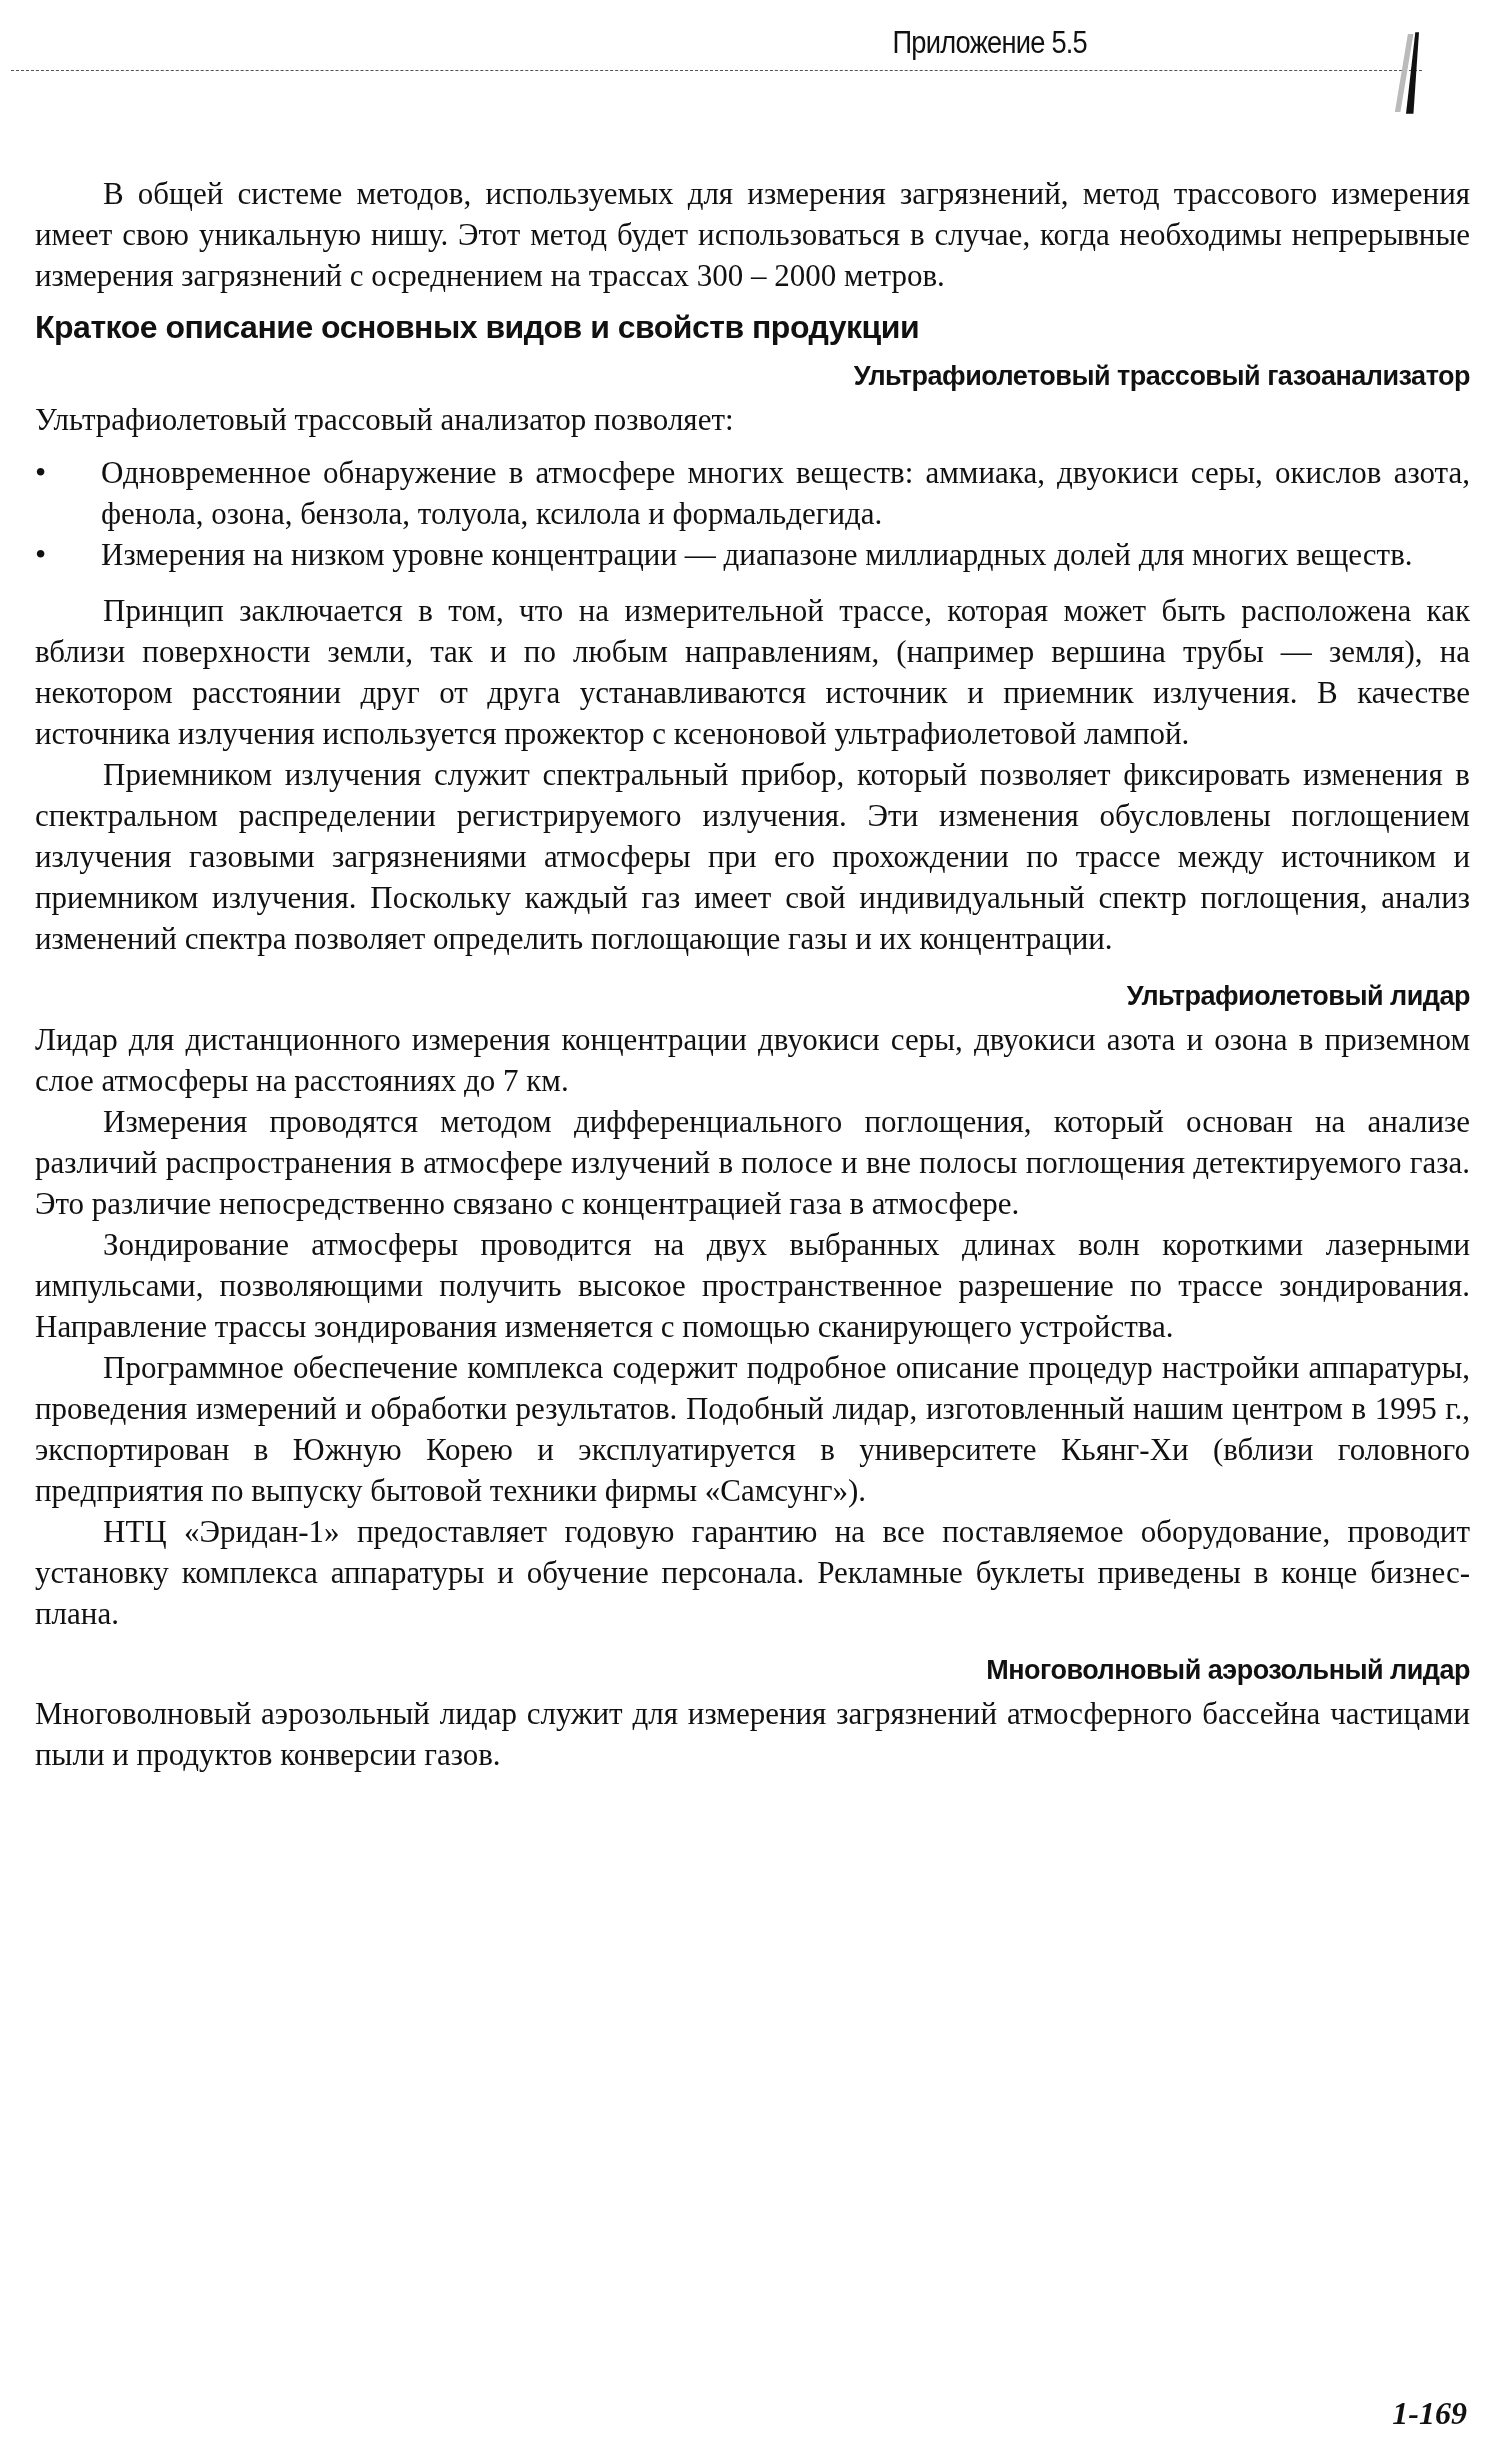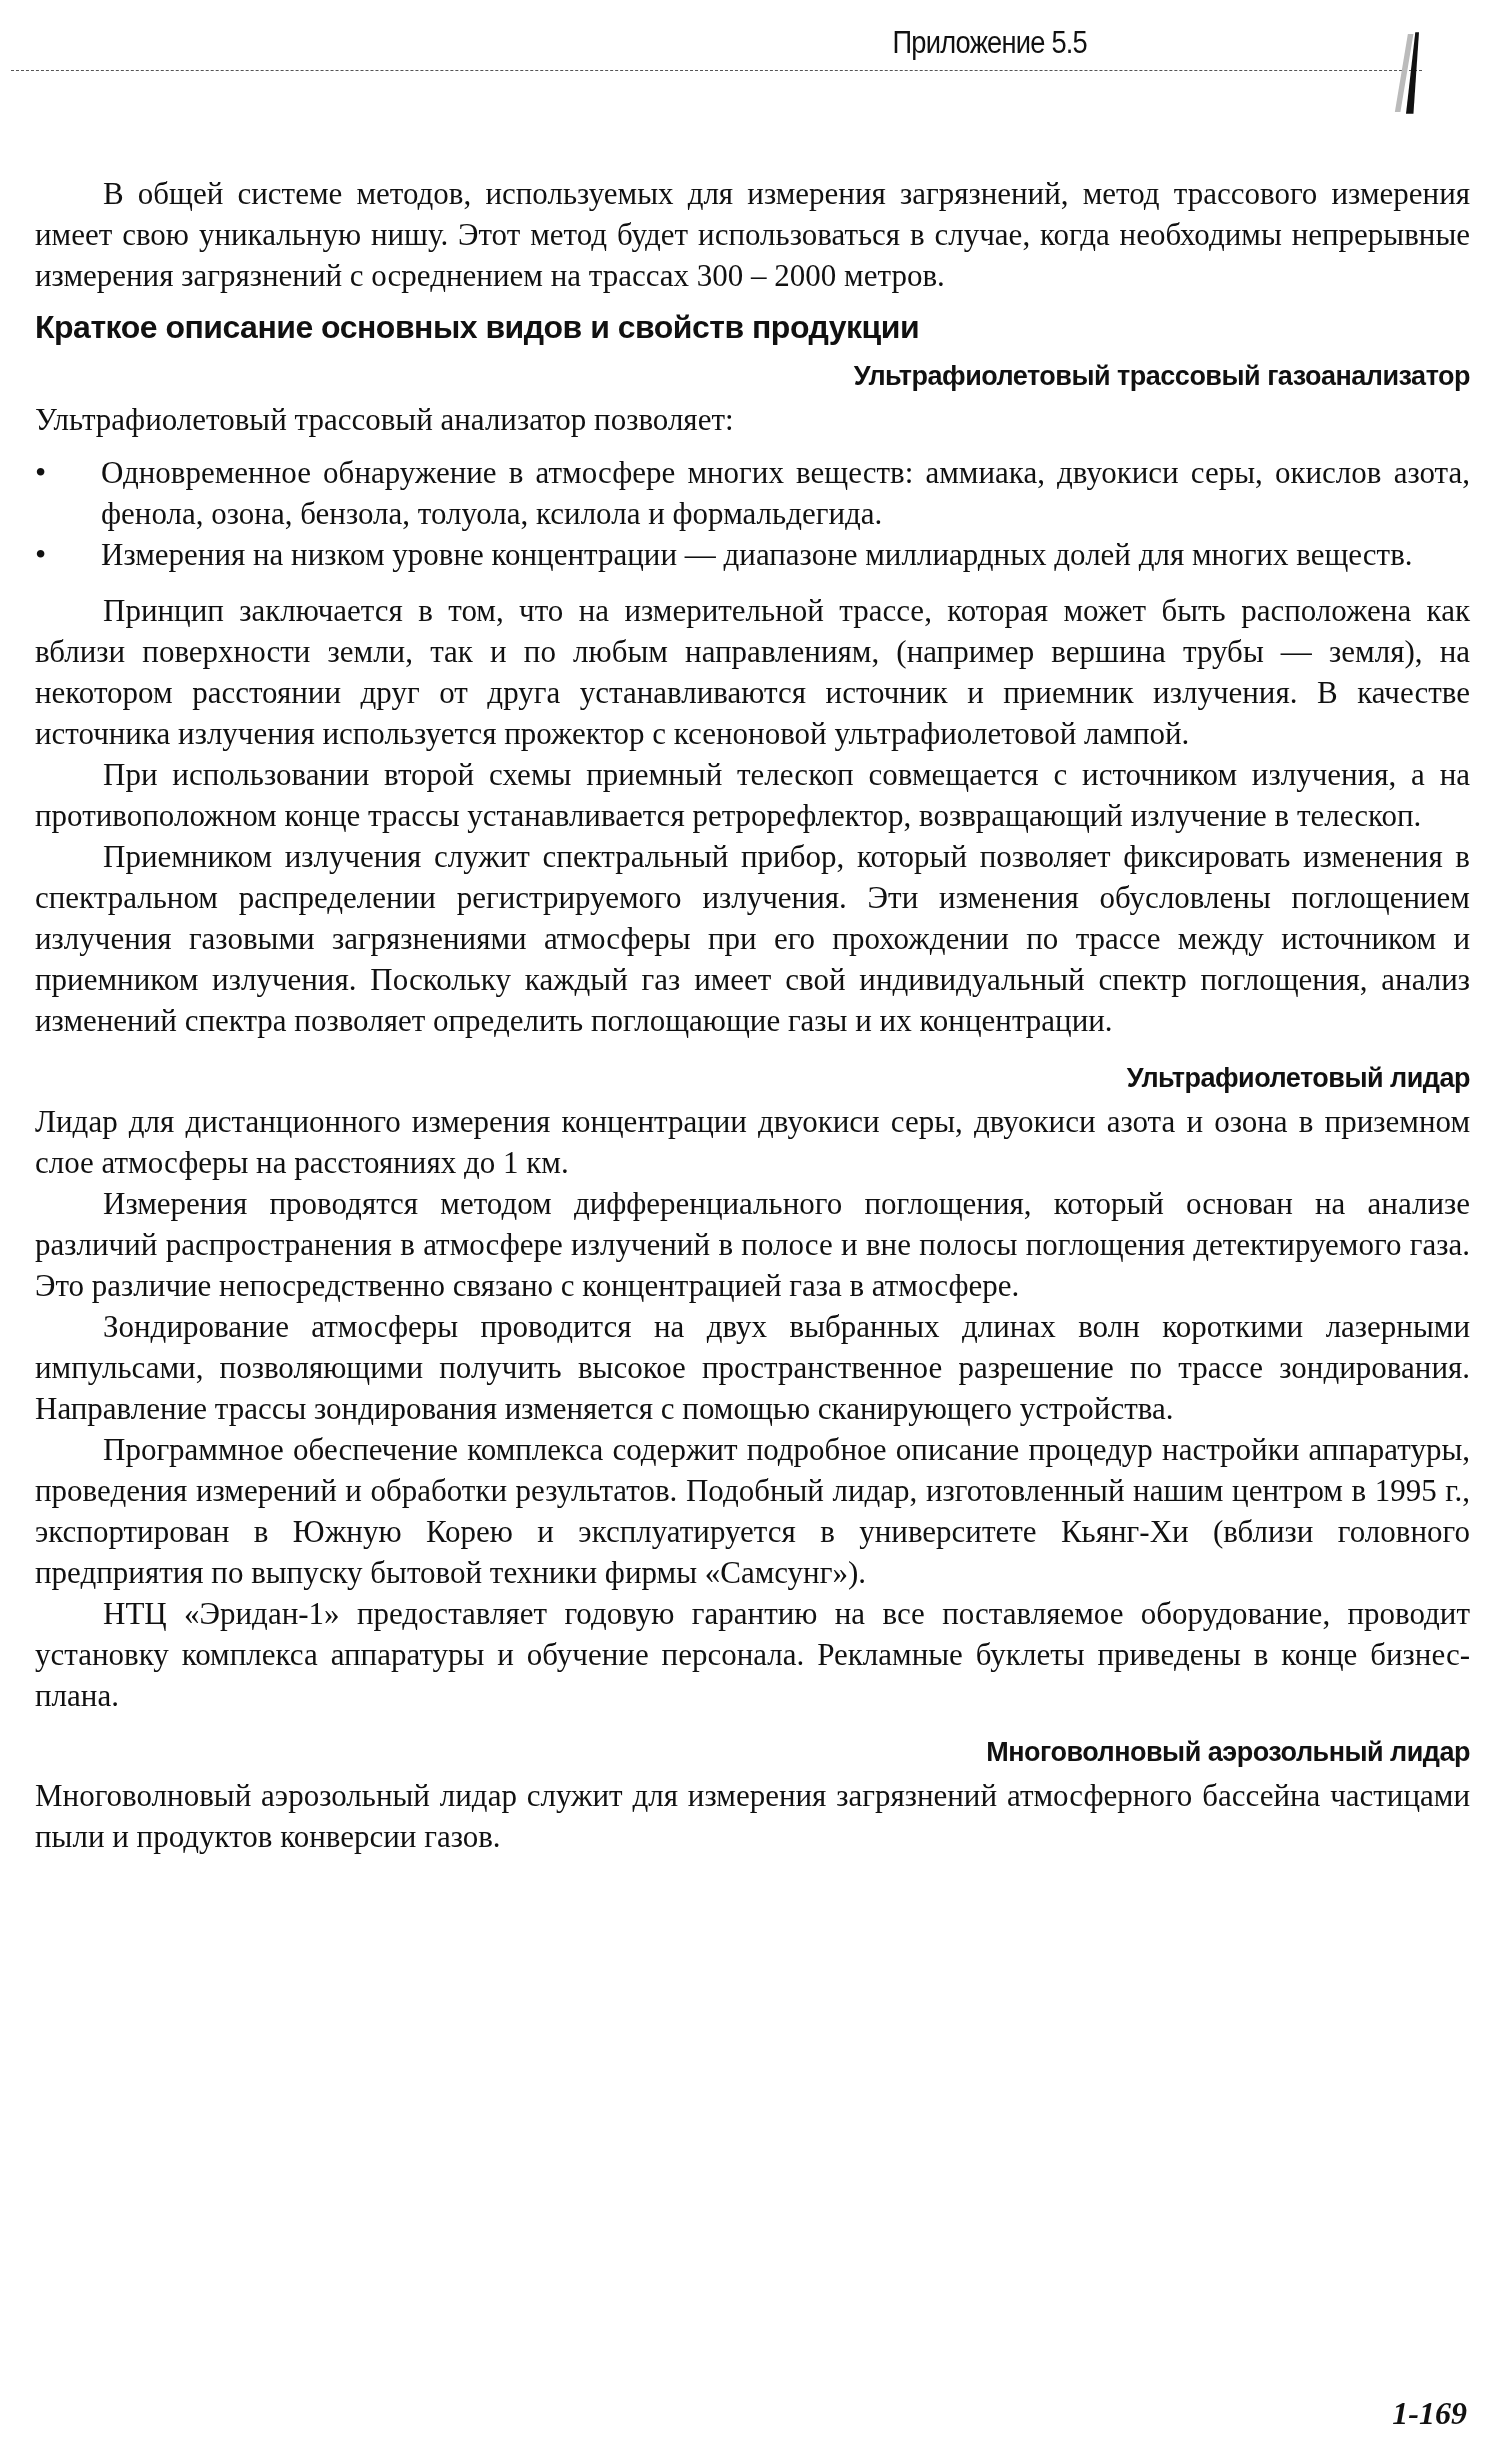--- a/index.html
+++ b/index.html
@@ -36,26 +36,25 @@
 
   <h2>Краткое описание основных видов и свойств продукции</h2>
 
   <h3>Ультрафиолетовый трассовый газоанализатор</h3>
   <p>Ультрафиолетовый трассовый анализатор позволяет:</p>
   <ul>
     <li>Одновременное обнаружение в атмосфере многих веществ: аммиака, двуокиси серы, окис­лов азота, фенола, озона, бензола, толуола, ксилола и формальдегида.</li>
     <li>Измерения на низком уровне концентрации — диапазоне миллиардных долей для многих веществ.</li>
   </ul>
   <p class="indent">Принцип заключается в том, что на измерительной трассе, которая может быть расположе­на как вблизи поверхности земли, так и по любым направлениям, (например вершина трубы — земля), на некотором расстоянии друг от друга устанавливаются источник и приемник излуче­ния. В качестве источника излучения используется прожектор с ксеноновой ультрафиолетовой лампой.</p>
-  <p class="indent">При использовании второй схемы приемный телескоп совмещается с источником излуче­ния, а на противоположном конце трассы устанавливается ретрорефлектор, возвращающий из­лучение в телескоп.</p>
   <p class="indent">Приемником излучения служит спектральный прибор, который позволяет фиксировать из­менения в спектральном распределении регистрируемого излучения. Эти изменения обуслов­лены поглощением излучения газовыми загрязнениями атмосферы при его прохождении по трассе между источником и приемником излучения. Поскольку каждый газ имеет свой индиви­дуальный спектр поглощения, анализ изменений спектра позволяет определить поглощающие газы и их концентрации.</p>
   <div class="gap"></div>
 
   <h3>Ультрафиолетовый лидар</h3>
-  <p>Лидар для дистанционного измерения концентрации двуокиси серы, двуокиси азота и озона в приземном слое атмосферы на расстояниях до 1 км.</p>
+  <p>Лидар для дистанционного измерения концентрации двуокиси серы, двуокиси азота и озона в приземном слое атмосферы на расстояниях до 7 км.</p>
   <p class="indent">Измерения проводятся методом дифференциального поглощения, который основан на ана­лизе различий распространения в атмосфере излучений в полосе и вне полосы поглощения де­тектируемого газа. Это различие непосредственно связано с концентрацией газа в атмосфере.</p>
   <p class="indent">Зондирование атмосферы проводится на двух выбранных длинах волн короткими лазерными импульсами, позволяющими получить высокое пространственное разрешение по трассе зонди­рования. Направление трассы зондирования изменяется с помощью сканирующего устройства.</p>
   <p class="indent">Программное обеспечение комплекса содержит подробное описание процедур настройки аппаратуры, проведения измерений и обработки результатов. Подобный лидар, изготовленный нашим центром в 1995 г., экспортирован в Южную Корею и эксплуатируется в университете Кьянг-Хи (вблизи головного предприятия по выпуску бытовой техники фирмы «Самсунг»).</p>
   <p class="indent">НТЦ «Эридан-1» предоставляет годовую гарантию на все поставляемое оборудование, про­водит установку комплекса аппаратуры и обучение персонала. Рекламные буклеты приведены в конце бизнес-плана.</p>
   <div class="gap"></div>
 
   <h3>Многоволновый аэрозольный лидар</h3>
   <p>Многоволновый аэрозольный лидар служит для измерения загрязнений атмосферного бассей­на частицами пыли и продуктов конверсии газов.</p>
 </div>
 

